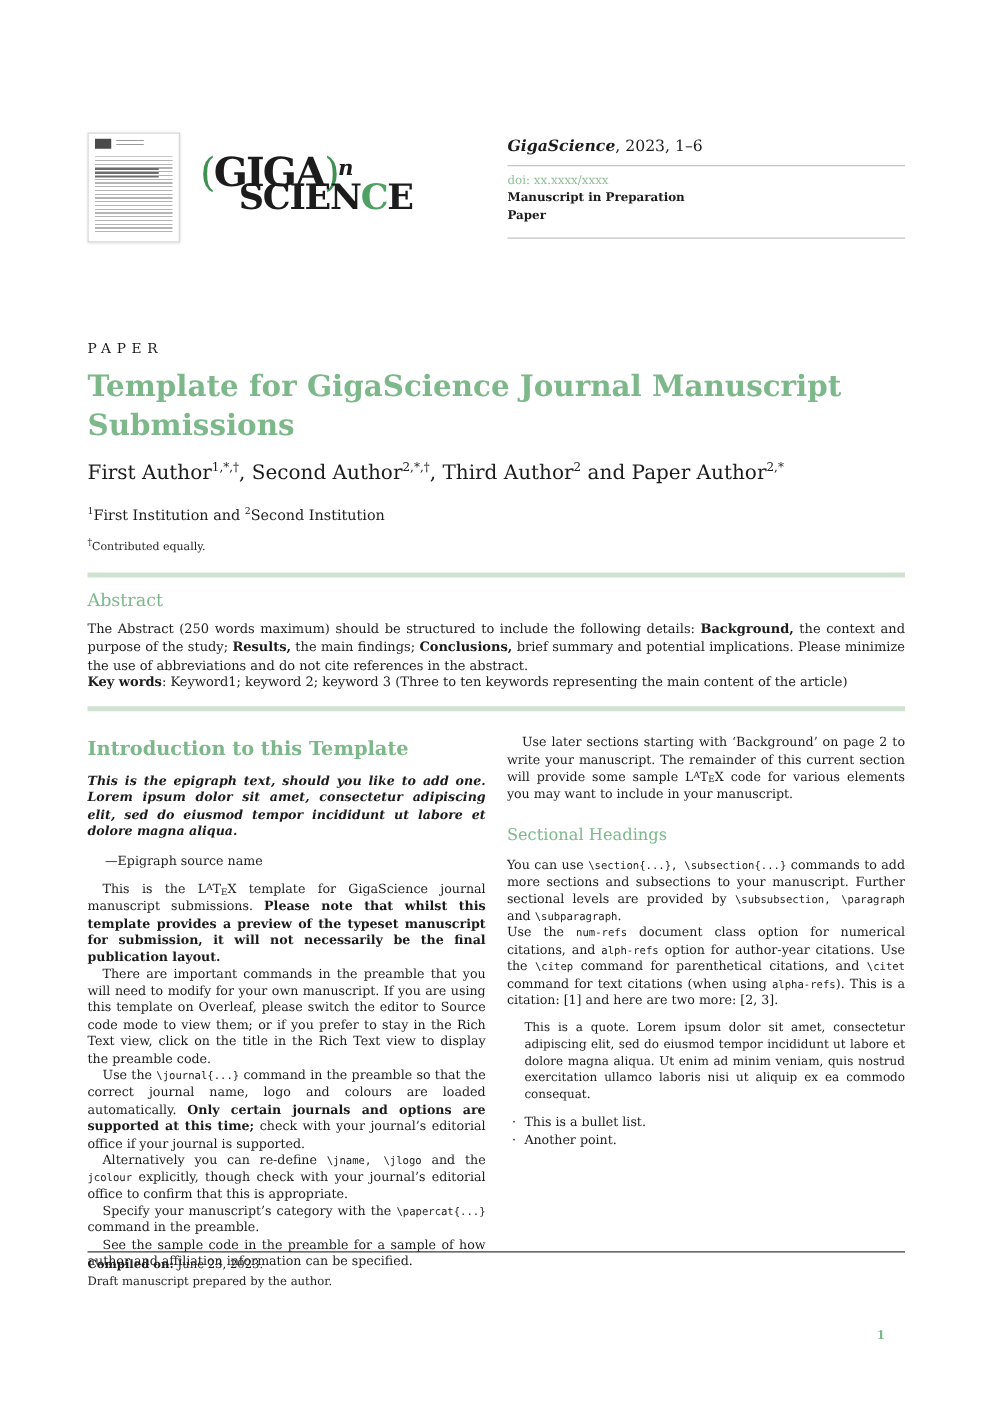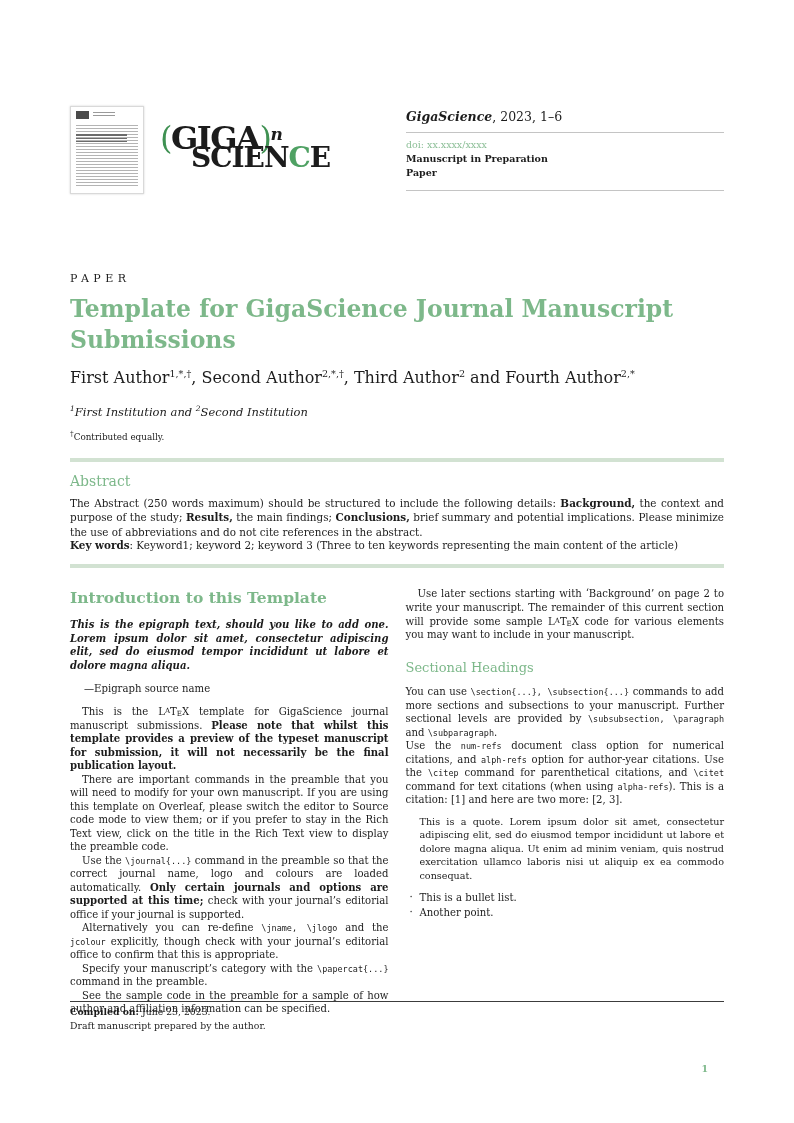--- a/index.html
+++ b/index.html
@@ -28,21 +28,21 @@
   .hr-journal .jname{font-weight:bold;font-style:italic;}
   .hr-rule{border-top:1px solid #c4c4c4;margin:8px 0 6px 0;}
   .hr-doi{color:#8cbf97;font-size:9.5px;margin-bottom:2px;cursor:pointer;}
   .hr-status{font-weight:bold;font-size:9.5px;line-height:1.45;}
   .hr-rule2{border-top:1px solid #c4c4c4;margin:10px 0 0 0;}
   
   .kicker{margin-top:58px;font-size:11px;letter-spacing:4.5px;font-weight:500;}
   .title{margin-top:9px;font-size:23.5px;line-height:1.3;color:#7db88a;font-weight:bold;width:630px;}
   .authors{margin-top:13px;font-size:16px;}
   .authors sup{font-size:60%;}
-  .affil{margin-top:17px;font-size:11.5px;font-style:italic;}
+  .affil{margin-top:17px;font-size:11.5px;}
   .affil sup{font-size:65%;}
   .fnotes{margin-top:9px;font-size:8.8px;line-height:1.55;}
   .rule-green{height:4px;background:#d2e2d2;margin-top:13px;}
   
   .abs-title{color:#7db88a;font-size:14px;margin-top:11px;}
   .abs-text{font-size:10.4px;line-height:1.4;margin-top:7px;text-align:justify;}
   .abs-kw{font-size:10.4px;}
   
   .columns{display:flex;gap:17px;margin-top:19px;}
   .col{width:318.5px;font-size:10.1px;line-height:1.34;text-align:justify;}
@@ -88,21 +88,21 @@
       <div class="hr-status">Manuscript in Preparation</div>
       <div class="hr-status">Paper</div>
       <div class="hr-rule2"></div>
     </div>
   </div>
 
   <div class="kicker">PAPER</div>
   <div class="title">Template for GigaScience Journal Manuscript Submissions</div>
 
   <div class="authors">
-    <span><span>First Author</span><sup>1,*,†</sup></span><span>, </span><span><span>Second Author</span><sup>2,*,†</sup></span><span>, </span><span><span>Third Author</span><sup>2</sup></span><span> and </span><span><span>Fourth Author</span><sup>2,*</sup></span>
+    <span><span>First Author</span><sup>1,*,†</sup></span><span>, </span><span><span>Second Author</span><sup>2,*,†</sup></span><span>, </span><span><span>Third Author</span><sup>2</sup></span><span> and </span><span><span>Paper Author</span><sup>2,*</sup></span>
   </div>
 
   <div class="affil"><sup>1</sup><span>First Institution and </span><sup>2</sup><span>Second Institution</span></div>
 
   <div class="fnotes">
     <div><sup>†</sup><span>Contributed equally.</span></div>
   </div>
 
   <div class="rule-green"></div>
 

